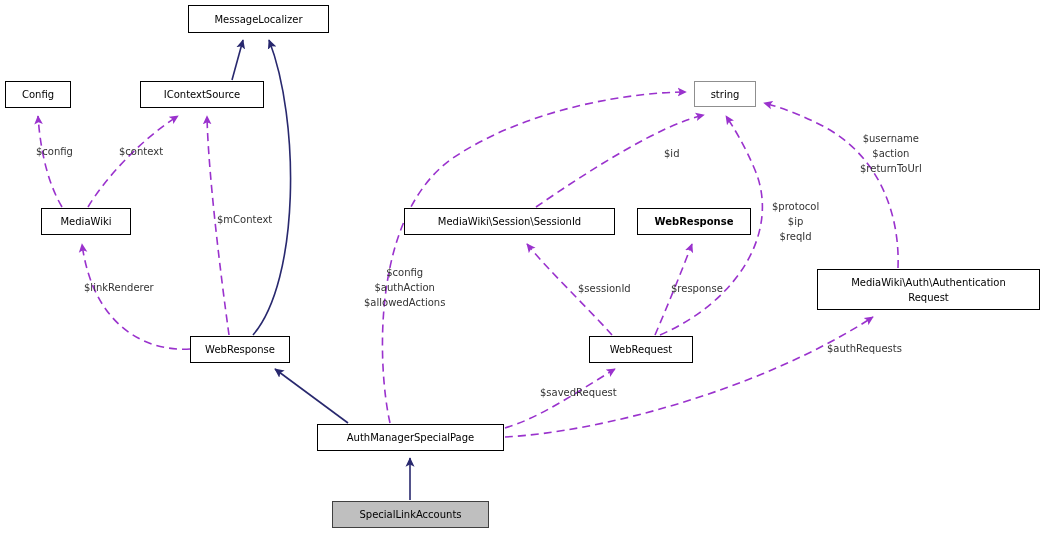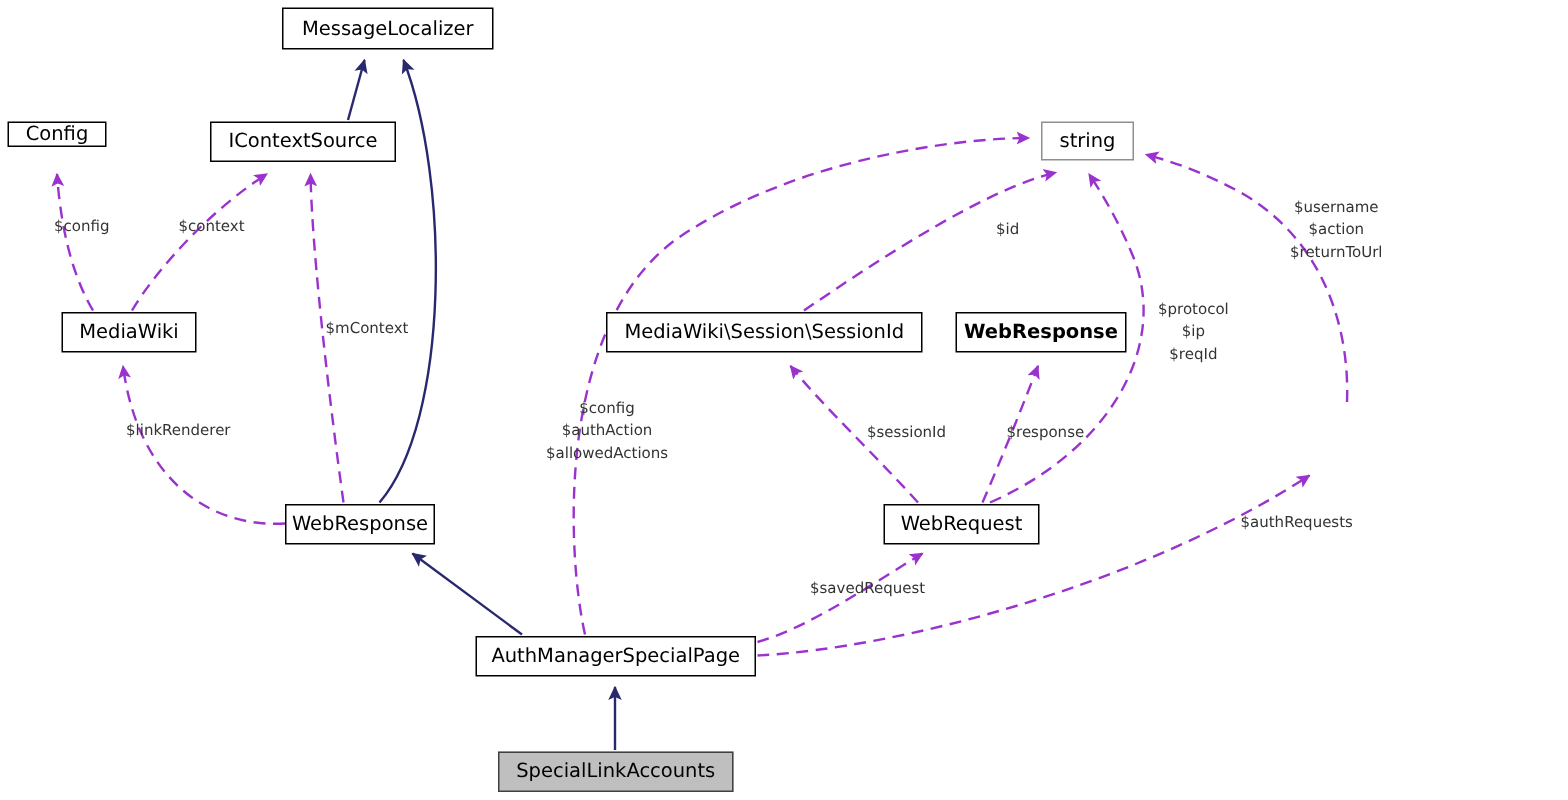--- a/index.html
+++ b/index.html
@@ -28,21 +28,21 @@
   .node {
     position: absolute;
     box-sizing: border-box;
     display: flex;
     align-items: center;
     justify-content: center;
     text-align: center;
     background: #ffffff;
     border: 1px solid #000000;
     color: #000000;
-    font-size: 13px;
+    font-size: 10px;
     line-height: 15px;
     letter-spacing: 0px;
     white-space: pre-line;
     z-index: 3;
   }
   .node.basic-type {
     border: 1px solid #8f8f8f;
   }
   .node.current-node {
     background: #bfbfbf;
@@ -91,26 +91,28 @@
       <path d="M 660 335 C 740 300 780 230 755 170 C 745 146 734 128 726 116"></path>
       <path d="M 898 268 C 900 215 880 160 830 130 C 800 113 775 106 764 103"></path>
       <path d="M 612 335 C 585 305 548 270 527 244"></path>
       <path d="M 655 335 C 668 305 682 270 692 244"></path>
       <path d="M 505 428 C 540 418 580 390 615 369"></path>
       <path d="M 505 437 C 600 432 760 390 873 317"></path>
     </g>
   </svg>
 
   <div class="node" id="node-message-localizer" style="left: 188px; top: 5px; width: 141px; height: 28px;">MessageLocalizer</div>
-  <div class="node" id="node-config" style="left: 5px; top: 81px; width: 66px; height: 17px;">Config</div>
+  <div class="node" id="node-config" style="left: 5px; top: 81px; width: 66px; height: 27px;">Config</div>
   <div class="node" id="node-icontextsource" style="left: 140px; top: 81px; width: 124px; height: 27px;">IContextSource</div>
   <div class="node basic-type" id="node-string" style="left: 694px; top: 81px; width: 62px; height: 26px;">string</div>
   <div class="node" id="node-session-id" style="left: 404px; top: 208px; width: 211px; height: 27px;">MediaWiki\Session\SessionId</div>
   <div class="node" id="node-mediawiki" style="left: 41px; top: 208px; width: 90px; height: 27px;">MediaWiki</div>
   <div class="node" id="node-web-response" style="left: 637px; top: 208px; width: 114px; height: 27px; font-weight: bold;">WebResponse</div>
+  <div class="node" id="node-authentication-request" style="left: 817px; top: 269px; width: 223px; height: 41px;">MediaWiki\Auth\Authentication
+Request</div>
   <div class="node" id="node-special-page" style="left: 190px; top: 336px; width: 100px; height: 27px;">WebResponse</div>
   <div class="node" id="node-web-request" style="left: 589px; top: 336px; width: 104px; height: 27px;">WebRequest</div>
   <div class="node" id="node-auth-manager-special-page" style="left: 317px; top: 424px; width: 187px; height: 27px;">AuthManagerSpecialPage</div>
   <div class="node current-node" id="node-special-link-accounts" style="left: 332px; top: 501px; width: 157px; height: 27px;">SpecialLinkAccounts</div>
 
   <div class="edge-label" id="label-config" style="left: 36px; top: 144px;">$config</div>
   <div class="edge-label" id="label-context" style="left: 119px; top: 144px;">$context</div>
   <div class="edge-label" id="label-mcontext" style="left: 217px; top: 212px;">$mContext</div>
   <div class="edge-label" id="label-linkrenderer" style="left: 84px; top: 280px;">$linkRenderer</div>
   <div class="edge-label" id="label-subpage" style="left: 364px; top: 265px;">$config

